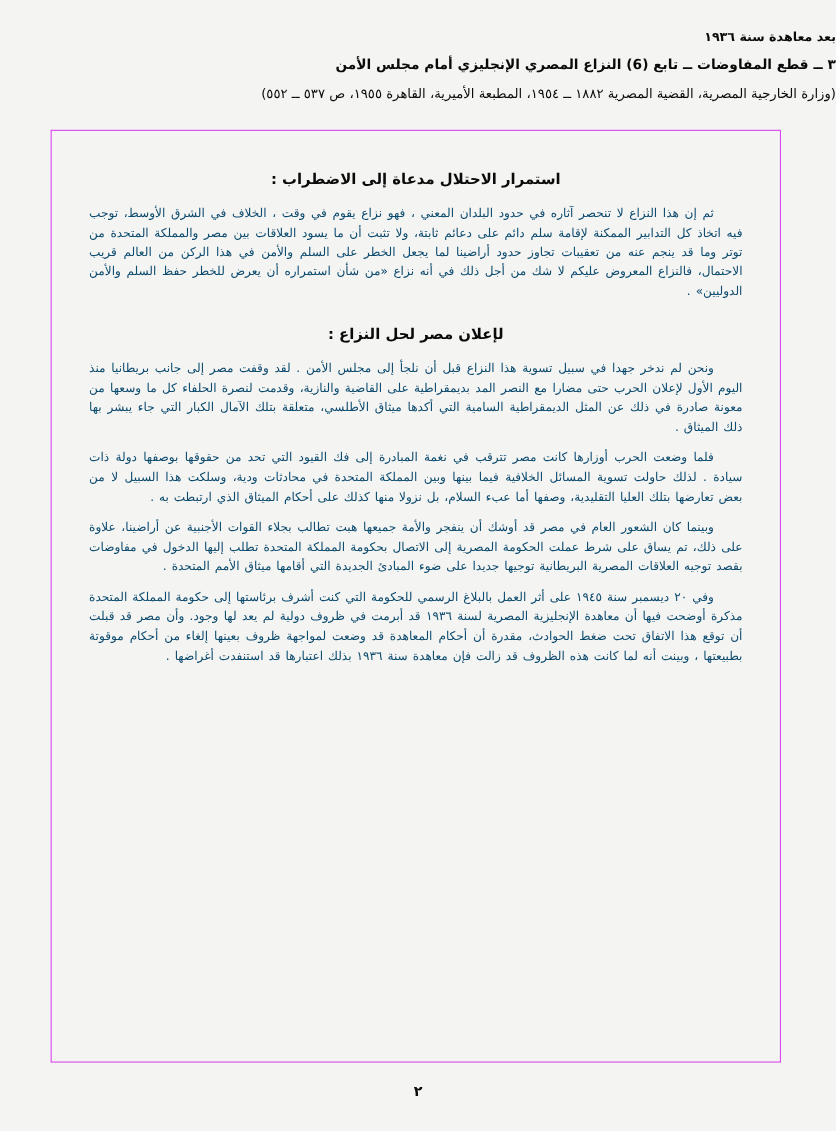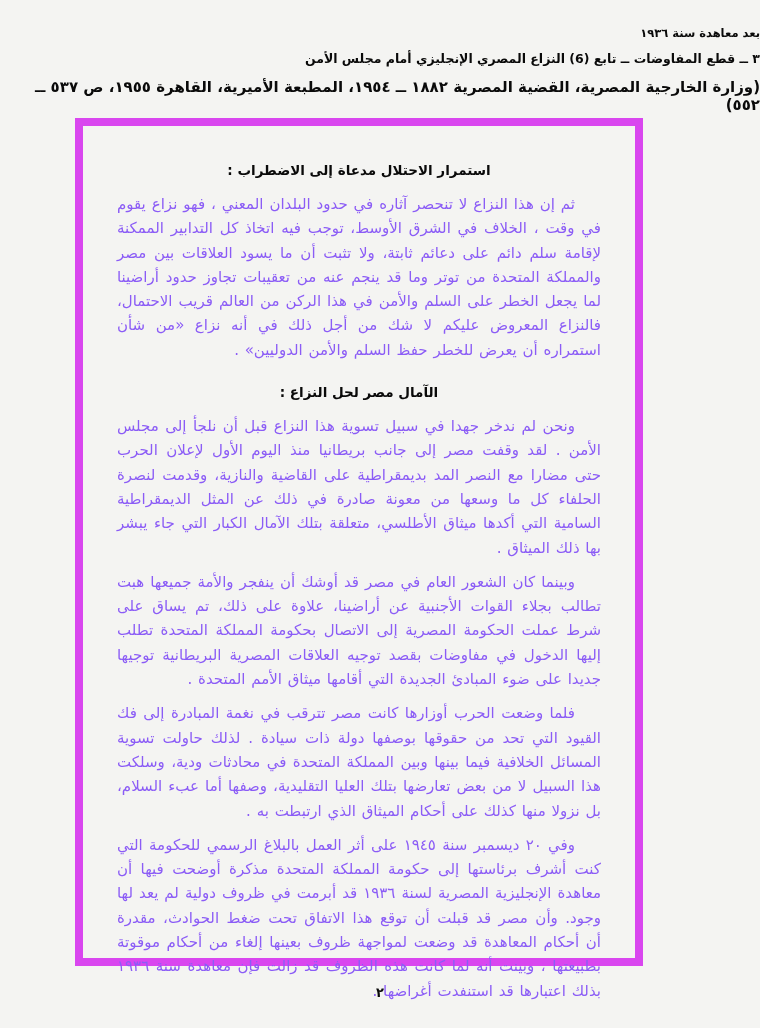--- a/index.html
+++ b/index.html
@@ -36,60 +36,59 @@
     color: #0a0a0a;
     margin-bottom: 11px;
   }
   .header .line2 {
     font-size: 12.5px;
     font-weight: bold;
     color: #0a0a0a;
     margin-bottom: 12px;
   }
   .header .line3 {
-    font-size: 15px;
-    font-weight: bold;
+    font-size: 12px;
+    font-weight: normal;
     color: #0a0a0a;
   }
   
   .frame {
     position: absolute;
     left: 46px;
     top: 118px;
-    width: 568px;
+    width: 664px;
     height: 848px;
-    border: 8px solid #d946ef;
+    border: 1px solid #d946ef;
     box-sizing: border-box;
     background: #f4f4f2;
-    margin-left: 29px;
   }
   .frame-inner {
     direction: rtl;
     padding: 30px 34px 20px 34px;
     box-sizing: border-box;
     height: 100%;
   }
   .sec-head {
     font-size: 13.5px;
     font-weight: bold;
     color: #0a0a0a;
     text-align: center;
     margin: 6px 0 14px 0;
     letter-spacing: 0.3px;
   }
   .sec-head.second {
     margin-top: 22px;
   }
   p.para {
-    font-size: 15px;
+    font-size: 11px;
     line-height: 1.62;
     text-align: justify;
     text-align-last: right;
     margin: 0 0 10px 0;
-    color: #8b5cf6;
+    color: #0c4a6e;
     word-spacing: 1px;
   }
   p.para.indent {
     text-indent: 26px;
   }
   
   .footer {
     position: absolute;
     left: 0;
     top: 985px;
@@ -110,24 +109,24 @@
     <div class="line2">٣ ــ قطع المفاوضات ــ تابع (6) النزاع المصري الإنجليزي أمام مجلس الأمن</div>
     <div class="line3">(وزارة الخارجية المصرية، القضية المصرية ١٨٨٢ ــ ١٩٥٤، المطبعة الأميرية، القاهرة ١٩٥٥، ص ٥٣٧ ــ ٥٥٢)</div>
   </div>
 
   <div class="frame">
     <div class="frame-inner">
 
       <div class="sec-head">استمرار الاحتلال مدعاة إلى الاضطراب :</div>
       <p class="para indent">ثم إن هذا النزاع لا تنحصر آثاره في حدود البلدان المعني ، فهو نزاع يقوم في وقت ، الخلاف في الشرق الأوسط، توجب فيه اتخاذ كل التدابير الممكنة لإقامة سلم دائم على دعائم ثابتة، ولا تثبت أن ما يسود العلاقات بين مصر والمملكة المتحدة من توتر وما قد ينجم عنه من تعقيبات تجاوز حدود أراضينا لما يجعل الخطر على السلم والأمن في هذا الركن من العالم قريب الاحتمال، فالنزاع المعروض عليكم لا شك من أجل ذلك في أنه نزاع «من شأن استمراره أن يعرض للخطر حفظ السلم والأمن الدوليين» .</p>
 
-      <div class="sec-head second">الآمال مصر لحل النزاع :</div>
+      <div class="sec-head second">لإعلان مصر لحل النزاع :</div>
       <p class="para indent">ونحن لم ندخر جهدا في سبيل تسوية هذا النزاع قبل أن نلجأ إلى مجلس الأمن . لقد وقفت مصر إلى جانب بريطانيا منذ اليوم الأول لإعلان الحرب حتى مضارا مع النصر المد بديمقراطية على القاضية والنازية، وقدمت لنصرة الحلفاء كل ما وسعها من معونة صادرة في ذلك عن المثل الديمقراطية السامية التي أكدها ميثاق الأطلسي، متعلقة بتلك الآمال الكبار التي جاء يبشر بها ذلك الميثاق .</p>
+      <p class="para indent">فلما وضعت الحرب أوزارها كانت مصر تترقب في نغمة المبادرة إلى فك القيود التي تحد من حقوقها بوصفها دولة ذات سيادة . لذلك حاولت تسوية المسائل الخلافية فيما بينها وبين المملكة المتحدة في محادثات ودية، وسلكت هذا السبيل لا من بعض تعارضها بتلك العليا التقليدية، وصفها أما عبء السلام، بل نزولا منها كذلك على أحكام الميثاق الذي ارتبطت به .</p>
       <p class="para indent">وبينما كان الشعور العام في مصر قد أوشك أن ينفجر والأمة جميعها هبت تطالب بجلاء القوات الأجنبية عن أراضينا، علاوة على ذلك، تم يساق على شرط عملت الحكومة المصرية إلى الاتصال بحكومة المملكة المتحدة تطلب إليها الدخول في مفاوضات بقصد توجيه العلاقات المصرية البريطانية توجيها جديدا على ضوء المبادئ الجديدة التي أقامها ميثاق الأمم المتحدة .</p>
-      <p class="para indent">فلما وضعت الحرب أوزارها كانت مصر تترقب في نغمة المبادرة إلى فك القيود التي تحد من حقوقها بوصفها دولة ذات سيادة . لذلك حاولت تسوية المسائل الخلافية فيما بينها وبين المملكة المتحدة في محادثات ودية، وسلكت هذا السبيل لا من بعض تعارضها بتلك العليا التقليدية، وصفها أما عبء السلام، بل نزولا منها كذلك على أحكام الميثاق الذي ارتبطت به .</p>
       <p class="para indent">وفي ٢٠ ديسمبر سنة ١٩٤٥ على أثر العمل بالبلاغ الرسمي للحكومة التي كنت أشرف برئاستها إلى حكومة المملكة المتحدة مذكرة أوضحت فيها أن معاهدة الإنجليزية المصرية لسنة ١٩٣٦ قد أبرمت في ظروف دولية لم يعد لها وجود. وأن مصر قد قبلت أن توقع هذا الاتفاق تحت ضغط الحوادث، مقدرة أن أحكام المعاهدة قد وضعت لمواجهة ظروف بعينها إلغاء من أحكام موقوتة بطبيعتها ، وبينت أنه لما كانت هذه الظروف قد زالت فإن معاهدة سنة ١٩٣٦ بذلك اعتبارها قد استنفدت أغراضها .</p>
 
     </div>
   </div>
 
   <div class="footer">٢</div>
 
 </div>
 
 </body></html>

